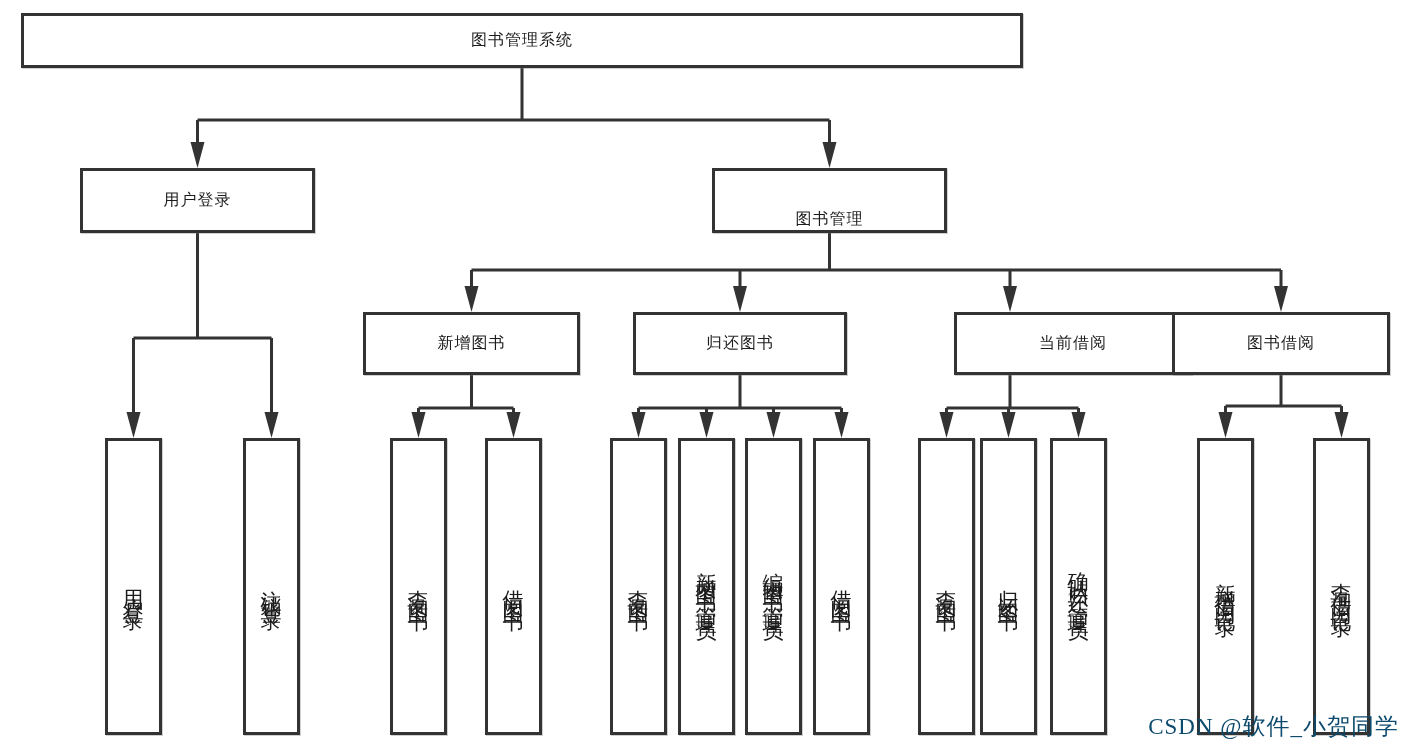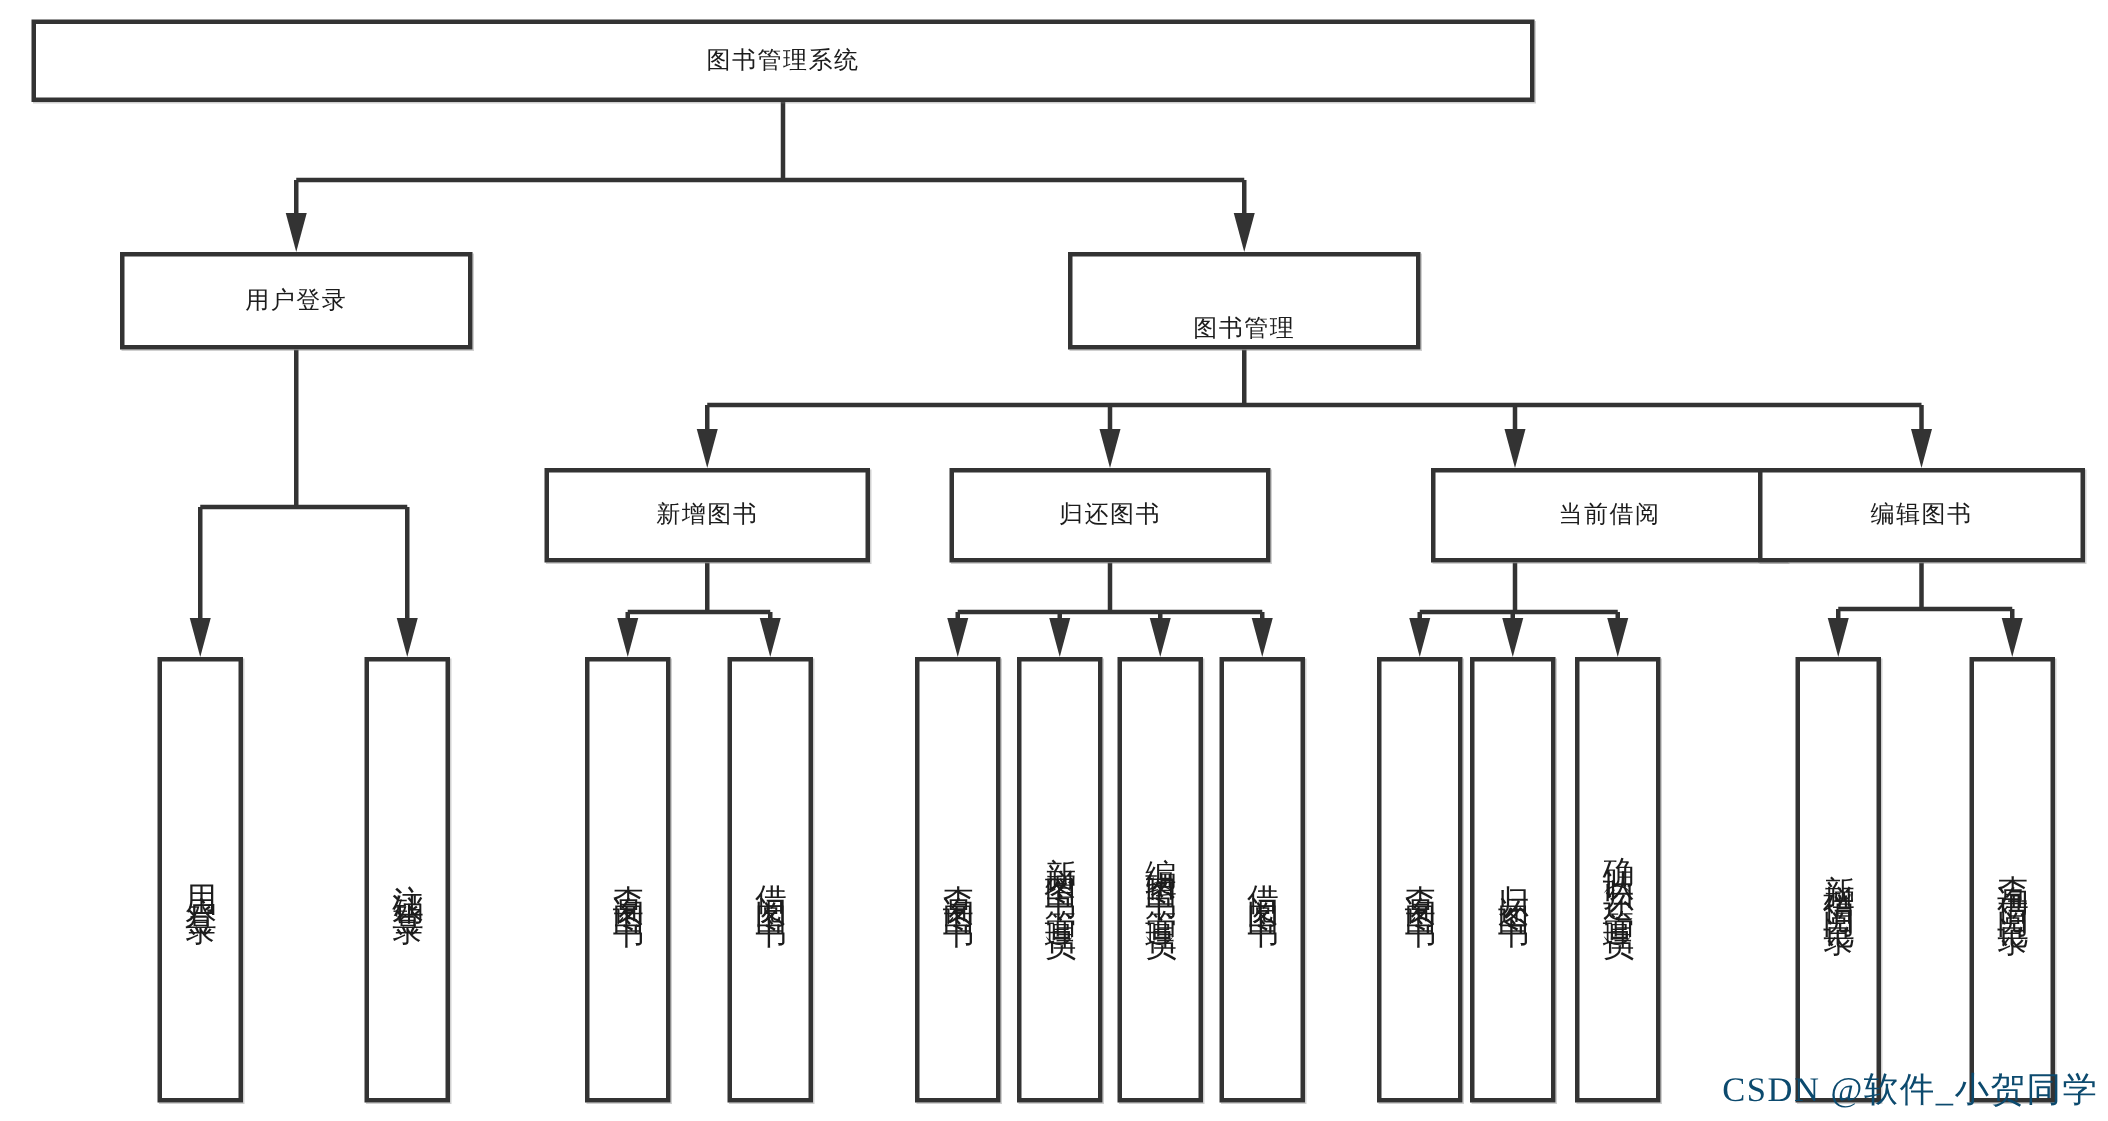--- a/index.html
+++ b/index.html
@@ -142,21 +142,21 @@
   <div class="node hnode" id="n-new-book-rec">
     <span>新增图书</span>
   </div>
   <div class="node hnode" id="n-book-borrow">
     <span>归还图书</span>
   </div>
   <div class="node hnode" id="n-current-borrow">
     <span>当前借阅</span>
   </div>
   <div class="node hnode" id="n-borrow-records">
-    <span>编辑图书</span>
+    <span>图书借阅</span>
   </div>
 
   <div class="node vnode" id="l-user-login">
     <span class="vtext">用户登录</span>
   </div>
   <div class="node vnode" id="l-logout">
     <span class="vtext">注销登录</span>
   </div>
   <div class="node vnode" id="l-query-books-rec">
     <span class="vtext">查询图书</span>

